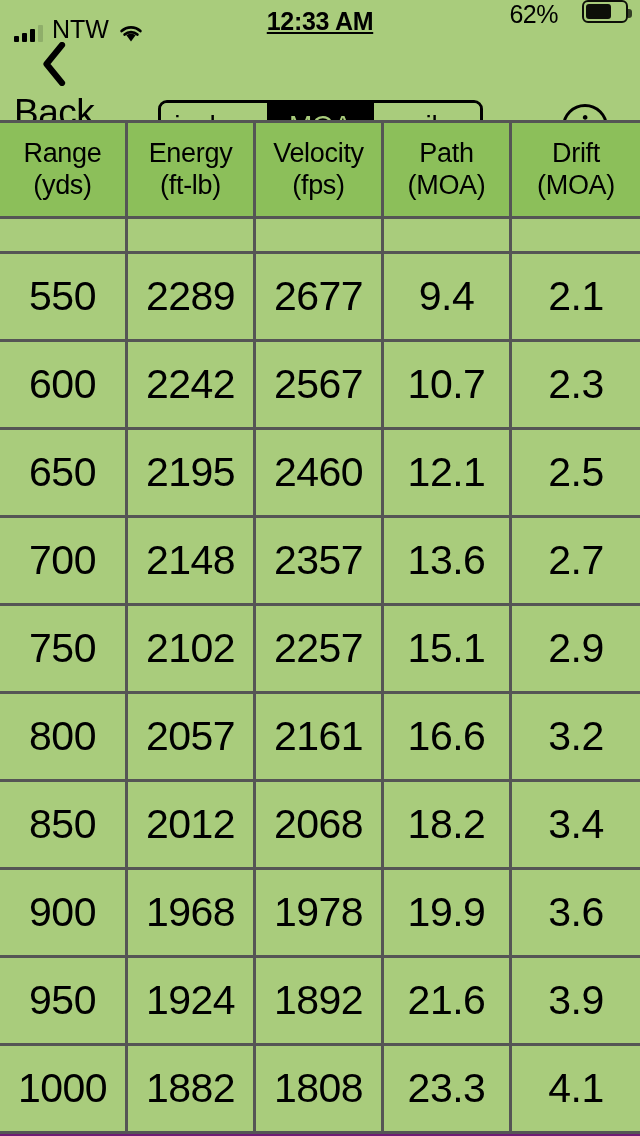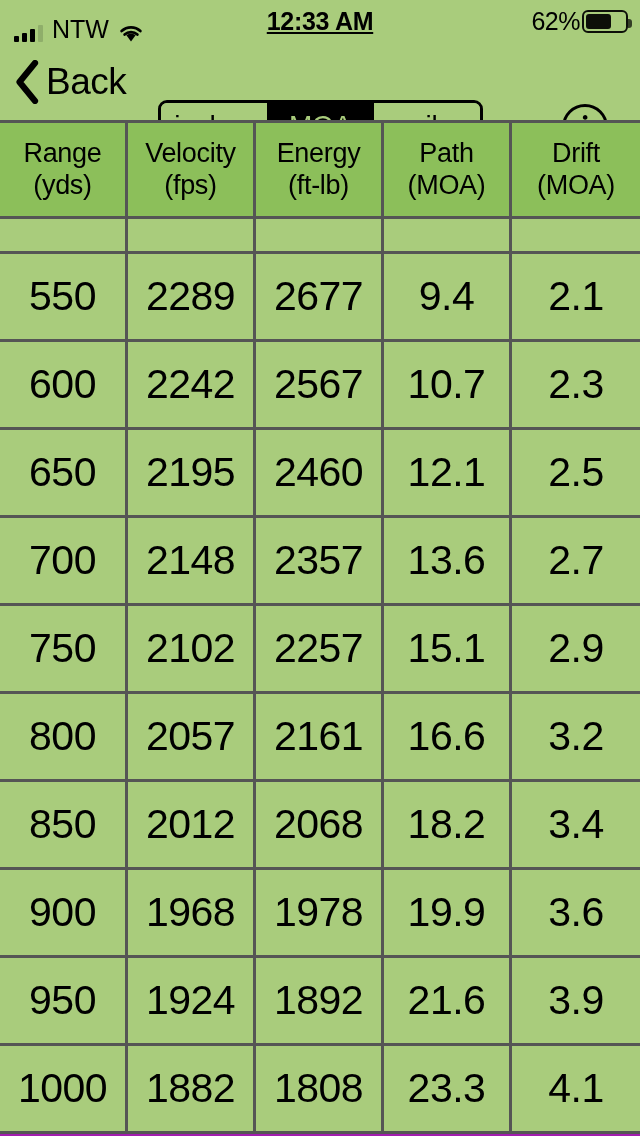--- a/index.html
+++ b/index.html
@@ -30,21 +30,21 @@
   .signal-bars i:nth-child(4){ height:17px; background:#8fae6a; }
   #carrier-label{ font-size:25px; font-weight:400; color:#000; letter-spacing:0px; line-height:1; }
   .wifi-icon{ width:26px; height:19px; display:block; }
   #status-time{
     position:absolute; left:0; top:0; width:640px; height:42px;
     display:flex; align-items:center; justify-content:center;
     font-size:25px; font-weight:700; color:#000; letter-spacing:-0.3px;text-decoration:underline;
   }
   #status-right{
     position:absolute; right:12px; top:0; height:42px;
-    display:flex; align-items:center; gap:2px;
+    display:flex; gap:24px;
   }
   #battery-percent{ font-size:25px; color:#000; font-weight:400; letter-spacing:-0.5px; }
   .battery{
     position:relative; width:46px; height:23px;
     border:2.5px solid #000; border-radius:6px; opacity:.92;
   }
   .battery-fill{
     position:absolute; left:2px; top:2px; bottom:2px;
     background:#000; border-radius:3px;
   }
@@ -54,21 +54,21 @@
   }
 
   
   #nav-bar{
     position:absolute; left:0; top:42px; width:640px; height:80px;
     background:#a9cc7c;
   }
   #back-button{
     position:absolute; left:14px; top:0; height:80px;
     display:flex; align-items:center; gap:6px; cursor:pointer;
-    background:none; border:0; padding:0;
+    background:none; border:0; padding:0;flex-direction:column;
   }
   .chevron-left{ width:26px; height:44px; display:block; }
   #back-label{ font-size:37px; color:#000; font-weight:400; letter-spacing:-0.5px; }
 
   #unit-segmented{
     position:absolute; left:158px; top:58px; width:325px; height:52px;
     border:3px solid #000; border-radius:9px;
     display:flex; overflow:hidden; background:#a9cc7c;
   }
   .seg{
@@ -87,21 +87,21 @@
   #info-glyph{
     font-family:"Liberation Serif", serif;
     font-size:31px; font-weight:700; color:#000; line-height:1;
     margin-top:-1px;
   }
 
   
   #ballistics-table{
     position:absolute; left:0; top:120px; width:640px; height:1016px;
     overflow:hidden;
-    background:#a21caf;
+    background:#701a75;
   }
   .trow{ display:flex; width:640px; }
   .trow .cell{
     flex:0 0 128px; width:128px;
     display:flex; align-items:center; justify-content:center;
     text-align:center; color:#000;
     border-right:3px solid #555555;
     border-bottom:3px solid #555555;
   }
   .trow .cell:last-child{ border-right:none; }
@@ -180,26 +180,26 @@
 </div>
 
 <div id="ballistics-table">
 
   <div class="trow" id="header-row">
     <div class="cell">
       <span>Range</span>
       <span class="unit">(yds)</span>
     </div>
     <div class="cell">
+      <span>Energy</span>
+      <span class="unit">(ft-lb)</span>
+    </div>
+    <div class="cell">
       <span>Velocity</span>
       <span class="unit">(fps)</span>
-    </div>
-    <div class="cell">
-      <span>Energy</span>
-      <span class="unit">(ft-lb)</span>
     </div>
     <div class="cell">
       <span>Path</span>
       <span class="unit">(MOA)</span>
     </div>
     <div class="cell">
       <span>Drift</span>
       <span class="unit">(MOA)</span>
     </div>
   </div>

